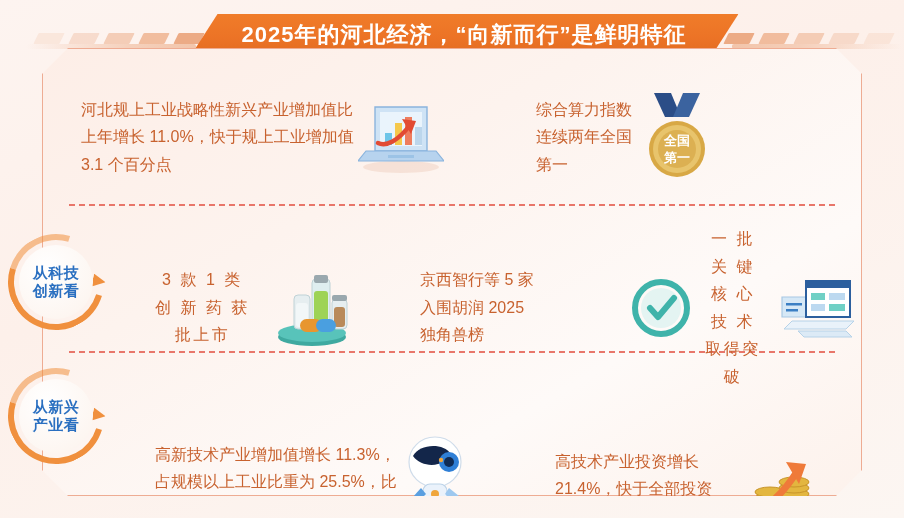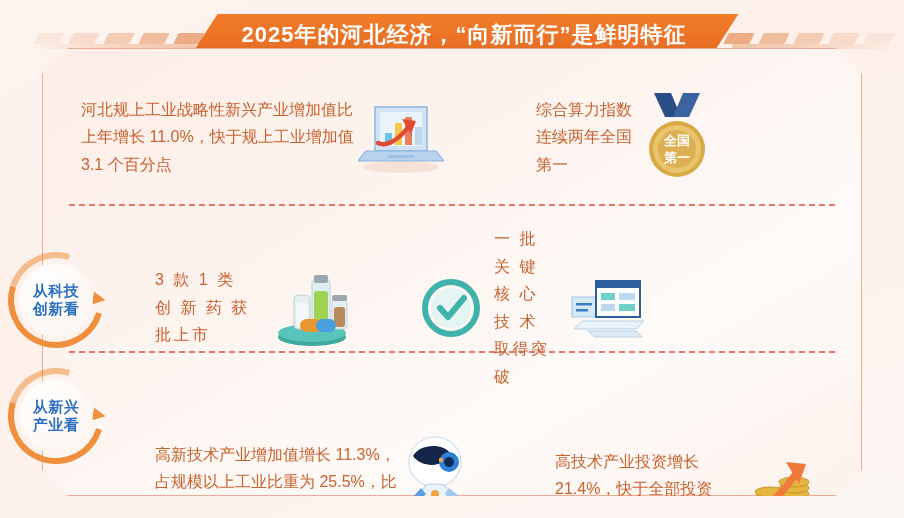--- a/index.html
+++ b/index.html
@@ -111,21 +111,21 @@
   .divider.d1 { top: 155px; }
   .divider.d2 { top: 302px; }
 
   
   .badge {
     position: absolute;
     left: 8px;
     width: 96px; height: 96px;
     z-index: 6;
   }
-  .badge.b1 { top: 252px; }
+  .badge.b1 { top: 234px; }
   .badge.b2 { top: 368px; }
   .badge-ring {
     position: absolute;
     inset: 0;
     border-radius: 50%;
     border: 6px solid #f0903e;
     border-right-color: transparent;
     border-top-color: rgba(240,144,62,.55);
     transform: rotate(-28deg);
     box-sizing: border-box;
@@ -173,21 +173,21 @@
     box-sizing: border-box;
     margin-top: 42px;
   }
   .txt {
     color: #c8622f;
     font-size: 16px;
     line-height: 1.72;
     white-space: pre-line;
     font-weight: 400;
   }
-  .txt.spaced { letter-spacing: 2.5px; }
+  .txt.spaced { letter-spacing: 2.5px; text-align: center; }
 
   
   .r1 { padding-left: 38px; }
   .r1 .c-a { width: 455px; }
   .r1 .c-b { width: 320px; }
   .r2 { padding-left: 112px; }
   .r2 .c-a { width: 265px; gap: 12px; }
   .r2 .c-b { width: 210px; }
   .r2 .c-c { width: 230px; }
   .r3 { padding-left: 112px; align-items: flex-end; }
@@ -308,20 +308,25 @@
               <rect x="48" y="8" width="14" height="8" rx="2" fill="#9aa8ae"></rect>
               <rect x="66" y="32" width="15" height="30" rx="4" fill="#e6eef0" stroke="#bfd2d6" stroke-width="1"></rect>
               <rect x="68" y="40" width="11" height="20" rx="3" fill="#b98a5a"></rect>
               <rect x="66" y="28" width="15" height="6" rx="2" fill="#9aa8ae"></rect>
               <rect x="34" y="52" width="22" height="13" rx="6.5" fill="#e8962f"></rect>
               <rect x="50" y="52" width="20" height="13" rx="6.5" fill="#4a9fe0"></rect>
             </svg>
           </div>
         </div>
 
+        <div class="cell c-b">
+          <div class="txt">京西智行等 5 家
+入围胡润 2025
+独角兽榜</div>
+        </div>
 
         <div class="cell c-c">
           <div class="icon ic-check">
             <svg viewBox="0 0 62 62" width="62" height="62">
               <circle cx="31" cy="31" r="26" fill="none" stroke="#3fb3aa" stroke-width="6"></circle>
               <circle cx="31" cy="31" r="20" fill="#e4f4f2"></circle>
               <path d="M20 31 l8 9 l16 -19" stroke="#3fb3aa" stroke-width="6" fill="none" stroke-linecap="round" stroke-linejoin="round"></path>
             </svg>
           </div>
           <div class="txt spaced">一 批 关 键

